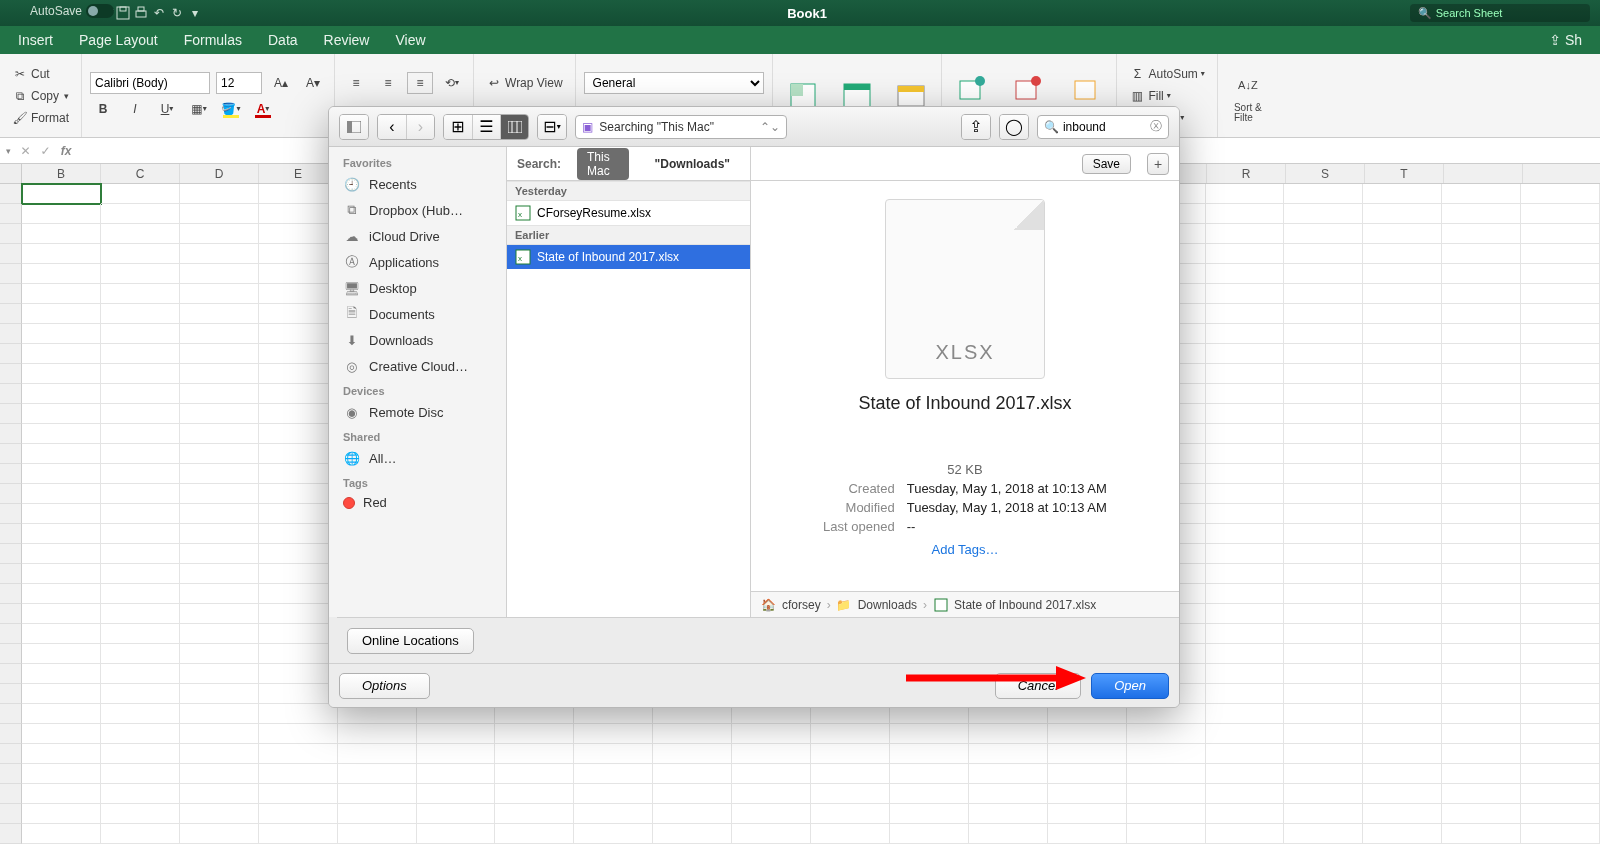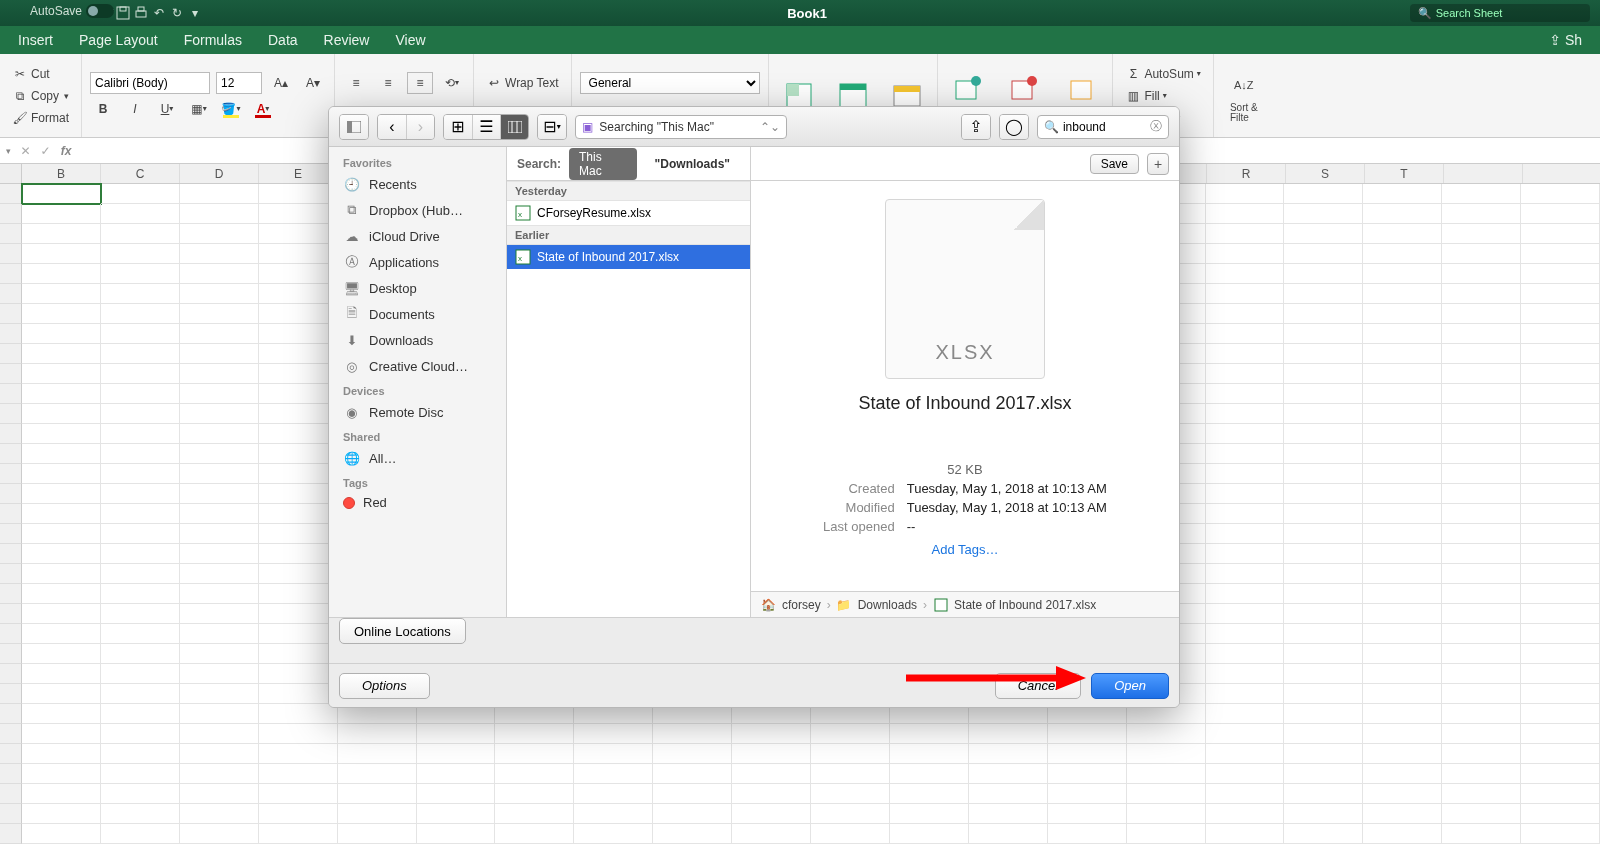--- a/index.html
+++ b/index.html
@@ -69,21 +69,21 @@
 .dialog-toolbar .clearsearch { margin-left:auto; color:#888; }
 
 .dialog-body { flex:1; display:flex; background:#fff; }
 .sidebar { width:178px; background:#f4f4f4; border-right:1px solid #d0d0d0; padding:4px 0; font-size:13px; overflow:auto; }
 .sidebar .sec { color:#8a8a8a; font-size:11px; font-weight:600; padding:6px 14px 2px; }
 .sidebar .item { display:flex; align-items:center; gap:8px; padding:4px 14px; color:#333; }
 .sidebar .sicon { width:18px; height:18px; color:#7a7a7a; display:flex; align-items:center; justify-content:center; }
 .tagdot { width:12px; height:12px; border-radius:50%; background:#ff4b40; border:1px solid #d63c32; }
 
 .middlecol { width:244px; border-right:1px solid #d0d0d0; display:flex; flex-direction:column; }
-.searchrow { height:34px; border-bottom:1px solid #d0d0d0; display:flex; align-items:center; gap:8px; padding:0 10px; font-size:12px; }
+.searchrow { height:34px; border-bottom:1px solid #d0d0d0; display:flex; align-items:center; gap:16px; padding:0 10px; font-size:12px; }
 .searchrow .lbl { color:#666; font-weight:600; }
 .searchrow .chip { padding:2px 10px; border-radius:4px; font-size:12px; }
 .searchrow .chip.active { background:#6d6d6d; color:#fff; }
 .searchrow .chip.quoted { color:#333; font-weight:600; }
 .searchrow .spacer2 { flex:1; }
 .searchrow .savebtn { border:1px solid #b0b0b0; border-radius:4px; padding:2px 10px; background:linear-gradient(#fdfdfd,#eaeaea); font-size:12px; }
 .searchrow .plusbtn { width:22px; height:22px; border:1px solid #b0b0b0; border-radius:4px; background:linear-gradient(#fdfdfd,#eaeaea); display:flex; align-items:center; justify-content:center; font-size:14px; color:#555; }
 
 .filelist { flex:1; font-size:12px; overflow:auto; }
 .groupheader { background:#f1f1f1; color:#666; font-weight:600; padding:3px 8px; border-bottom:1px solid #e3e3e3; border-top:1px solid #e3e3e3; font-size:11px; }
@@ -101,21 +101,21 @@
 .metadata { margin-top:48px; display:grid; grid-template-columns:auto auto; gap:4px 12px; font-size:13px; align-items:center; }
 .metadata .k { text-align:right; color:#888; }
 .metadata .v { color:#222; }
 .metadata .center { grid-column:1/3; text-align:center; color:#666; }
 .addtags { color:#1b75e0; margin-top:4px; grid-column:1/3; text-align:center; }
 
 .breadcrumbs { height:26px; border-top:1px solid #d0d0d0; background:#f7f7f7; display:flex; align-items:center; gap:6px; padding:0 10px; font-size:12px; color:#444; }
 .breadcrumbs .bicon { width:15px; height:15px; display:inline-flex; align-items:center; justify-content:center; }
 .breadcrumbs .sep { color:#aaa; }
 
-.dialog-footer1 { height:46px; background:#ececec; border-top:1px solid #cfcfcf; display:flex; align-items:flex-start; padding:0 10px; }
+.dialog-footer1 { height:46px; background:#ececec; border-top:1px solid #cfcfcf; display:flex; align-items:center; padding:0 10px;margin-left:8px; }
 .dialog-footer1 button { height:26px; padding:0 14px; border:1px solid #b0b0b0; border-radius:5px; background:linear-gradient(#fff,#eee); font-size:13px; }
 .dialog-footer2 { height:44px; background:#ececec; border-top:1px solid #cfcfcf; display:flex; align-items:center; padding:0 10px; gap:10px; }
 .dialog-footer2 .spacer { flex:1; }
 .dialog-footer2 button { height:26px; padding:0 22px; border:1px solid #b0b0b0; border-radius:5px; background:linear-gradient(#fff,#eee); font-size:13px;font-style:italic; }
 .dialog-footer2 button.primary { background:linear-gradient(#4d9bff,#1d6fe6); color:#fff; border:1px solid #1660cc; }
 
 
 .annot-arrow { position:absolute; left:906px; top:666px; width:180px; height:24px; pointer-events:none; }
 
 svg { display:block; }
@@ -217,21 +217,21 @@
       <span class="iconbtn">≡</span>
       <span class="iconbtn">≡</span>
       <span class="iconbtn bordered">≡</span>
       <span class="iconbtn">⟲<span style="font-size:8px">▾</span></span>
     </div>
     <div class="row" style="height:22px"></div>
   </div>
   <div class="group">
     <div class="btn">
         <span class="mini-icon">↩</span>
-        <span>Wrap Text</span>
+        <span>Wrap View</span>
       </div>
     <div style="height:22px"></div>
   </div>
   <div class="group">
     <select class="combo" style="width:180px"><option>General</option></select>
     <div style="height:22px"></div>
   </div>
   <div class="group" style="flex-direction:row;gap:10px;align-items:center">
     <div class="bigbtn">
         <span class="bigicon">

